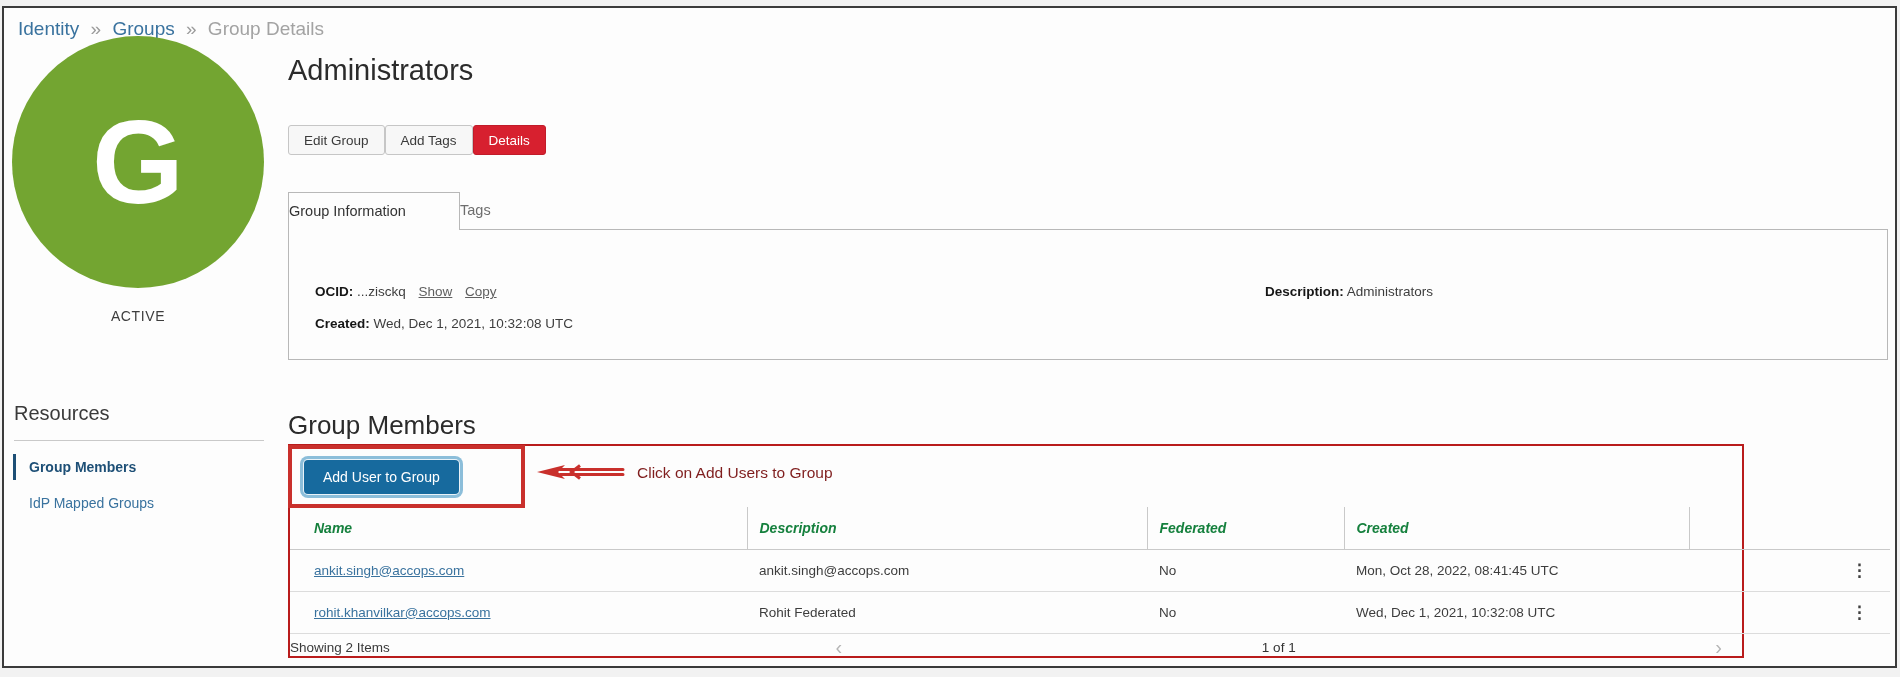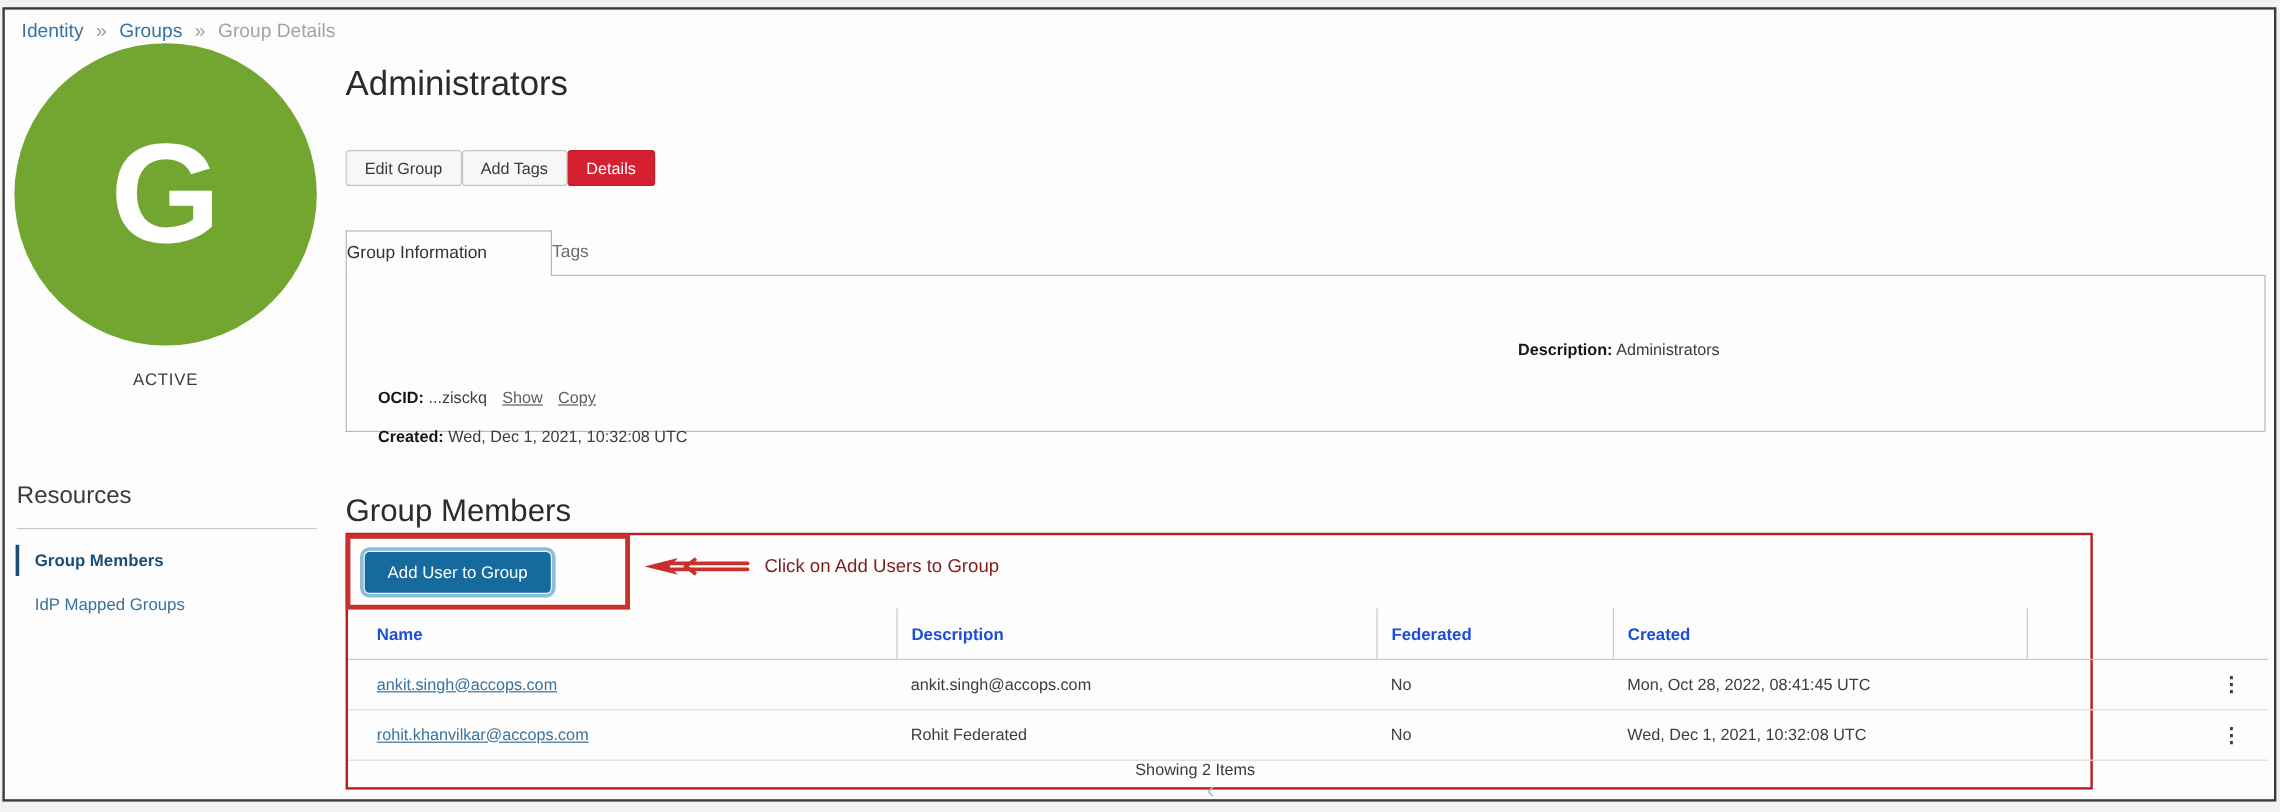--- a/index.html
+++ b/index.html
@@ -1,21 +1,21 @@
 <!DOCTYPE html>
 <html><head>
 <meta charset="utf-8">
 <style>
   * { box-sizing: border-box; margin: 0; padding: 0; }
   html, body { width: 1900px; height: 677px; background: #f2f2f2; font-family: "Liberation Sans", sans-serif; }
   .frame { position: absolute; left: 2px; top: 6px; width: 1895px; height: 662px;
            border: 2px solid #3b3b3b; background: #fdfdfd; overflow: hidden; }
 
   
-  .breadcrumb { position: absolute; left: 14px; top: 10px; font-size: 16px; color: #9b9b9b; }
+  .breadcrumb { position: absolute; left: 14px; top: 10px; font-size: 19px; color: #9b9b9b; }
   .breadcrumb a { color: #39729e; text-decoration: none; cursor: pointer; }
   .breadcrumb .sep { color: #9b9b9b; margin: 0 6px; }
   .breadcrumb .current { color: #a3a3a3; }
 
   
   .avatar { position: absolute; left: 8px; top: 28px; width: 252px; height: 252px;
             border-radius: 50%; background: #73a531; display: flex; align-items: center; justify-content: center; }
   .avatar span { color: #ffffff; font-size: 118px; font-weight: bold; line-height: 1; }
   .status { position: absolute; left: 8px; top: 300px; width: 252px; text-align: center;
             font-size: 14px; color: #3d3d3d; letter-spacing: 0.6px; }
@@ -30,21 +30,21 @@
   
   .tab { position: absolute; top: 184px; height: 38px; line-height: 37px; text-align: left;
          font-size: 14.5px; cursor: pointer; }
   .tab.active { left: 284px; width: 172px; background: #fdfdfd; border: 1px solid #b8b8b8;
                 border-bottom: none; color: #333; z-index: 2; }
   .tab.inactive { left: 456px; width: 90px; color: #6e6e6e; }
 
   
   .info-panel { position: absolute; left: 284px; top: 221px; width: 1600px; height: 131px;
                 border: 1px solid #b8b8b8; background: #fdfdfd; font-size: 13.5px; color: #3d3d3d; }
-  .info-left { position: absolute; left: 26px; top: 52px; margin-top: 40px; }
+  .info-left { position: absolute; left: 26px; top: 52px; }
   .info-right { position: absolute; left: 976px; top: 52px; }
   .info-row { margin-bottom: 12px; line-height: 20px; }
   .lbl { font-weight: bold; color: #161616; }
   .ulink { color: #5f5f5f; text-decoration: underline; cursor: pointer; margin-left: 9px; }
 
   
   .res-heading { position: absolute; left: 10px; top: 394px; font-size: 20px; font-weight: 400; color: #3a3a3a; }
   .res-divider { position: absolute; left: 10px; top: 432px; width: 250px; height: 1px; background: #c9c9c9; }
   .res-item { position: absolute; left: 9px; font-size: 14px; cursor: pointer; padding: 5px 0 5px 13px; }
   .res-item.active { top: 446px; color: #1d4f76; font-weight: bold; border-left: 3px solid #1d4f76; }
@@ -56,32 +56,32 @@
                     border: 2px solid #b91c1c; background: #fdfdfd; }
   .toolbar-row { height: 61px; }
   .btn-primary { position: absolute; left: 14px; top: 14px; height: 34px; padding: 0 19px;
                  background: #176a9e; color: #fff; font-size: 14px; font-family: inherit;
                  border: none; border-radius: 4px; cursor: pointer;
                  box-shadow: 0 0 0 1px #eaf2f8, 0 0 0 4px #8cbeda; }
 
   table { width: 1600px; border-collapse: collapse; table-layout: fixed; font-size: 13.5px; }
   col.c1 { width: 457px; } col.c2 { width: 400px; } col.c3 { width: 197px; }
   col.c4 { width: 345px; } col.c5 { width: 201px; }
-  th { height: 42px; text-align: left; font-size: 14px; color: #1d4ed8; font-weight: bold;
-       border-bottom: 1px solid #c9c9c9; border-right: 1px solid #c9c9c9; padding-left: 12px; }
+  th { height: 42px; text-align: left; font-size: 14px; color: #15803d; font-weight: bold;
+       border-bottom: 1px solid #c9c9c9; border-right: 1px solid #c9c9c9; padding-left: 12px; font-style: italic; }
   th:first-child { padding-left: 24px; }
   th:last-child { border-right: none; }
   td { height: 42px; color: #3d3d3d; border-bottom: 1px solid #dcdcdc; padding-left: 12px; }
   td:first-child { padding-left: 24px; }
   .row-link { color: #39729e; text-decoration: underline; cursor: pointer; }
   .kebab-cell { text-align: right; padding-right: 22px; }
   .kebab { font-size: 17px; font-weight: bold; color: #3f3f3f; cursor: pointer; }
 
   .list-footer { height: 27px; display: flex; align-items: center; justify-content: space-between;
-                 padding-right: 14px; font-size: 13.5px; color: #3a3a3a; flex-direction: column; }
+                 padding-right: 14px; font-size: 13.5px; color: #3a3a3a; }
   .list-footer .showing { margin-right: 26px; }
   .pg-chevron { color: #b5b5b5; font-size: 20px; line-height: 1; cursor: pointer; padding: 0 6px; }
   .pg-page { color: #333; }
 
   
   .red-box { position: absolute; left: 284px; top: 437px; width: 237px; height: 63px;
              border: 4px solid #c9302c; z-index: 5; pointer-events: none; }
   .red-arrow { position: absolute; left: 531px; top: 452px; z-index: 5; }
   .annotation-text { position: absolute; left: 633px; top: 456px; font-size: 15.5px;
                      color: #7f1d1d; z-index: 5; text-align: center; }

